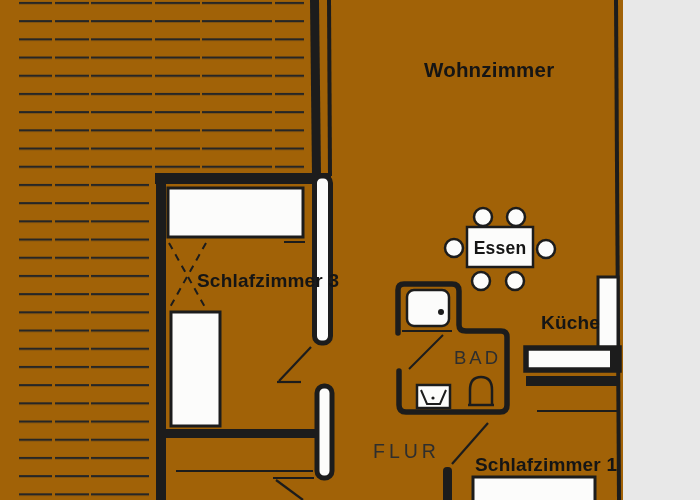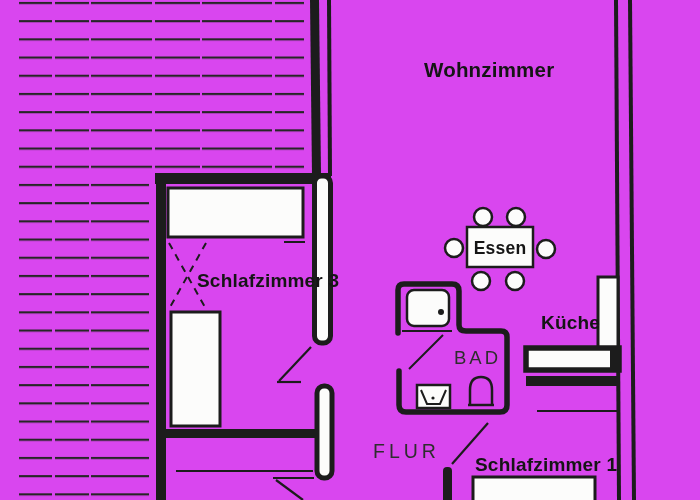--- a/index.html
+++ b/index.html
@@ -1,17 +1,17 @@
 <!DOCTYPE html>
 <html><head>
 <meta charset="utf-8">
 <style>
   html,body{margin:0;padding:0;background:#e8e8e8;}
   .sheet{
-    position:relative;width:700px;height:500px;background:#d946ef;
+    position:relative;width:623px;height:500px;background:#a16207;
     overflow:hidden;font-family:"Liberation Sans",sans-serif;
   }
   svg{display:block;}
   .ink{fill:#1c1c1c;}
   .stroke{stroke:#1c1c1c;fill:none;}
   .furn{stroke:#1c1c1c;fill:#fcfcfb;}
   .lbl{
     font-family:"Liberation Sans",sans-serif;
     font-weight:600;fill:#151515;letter-spacing:0.2px;
   }

